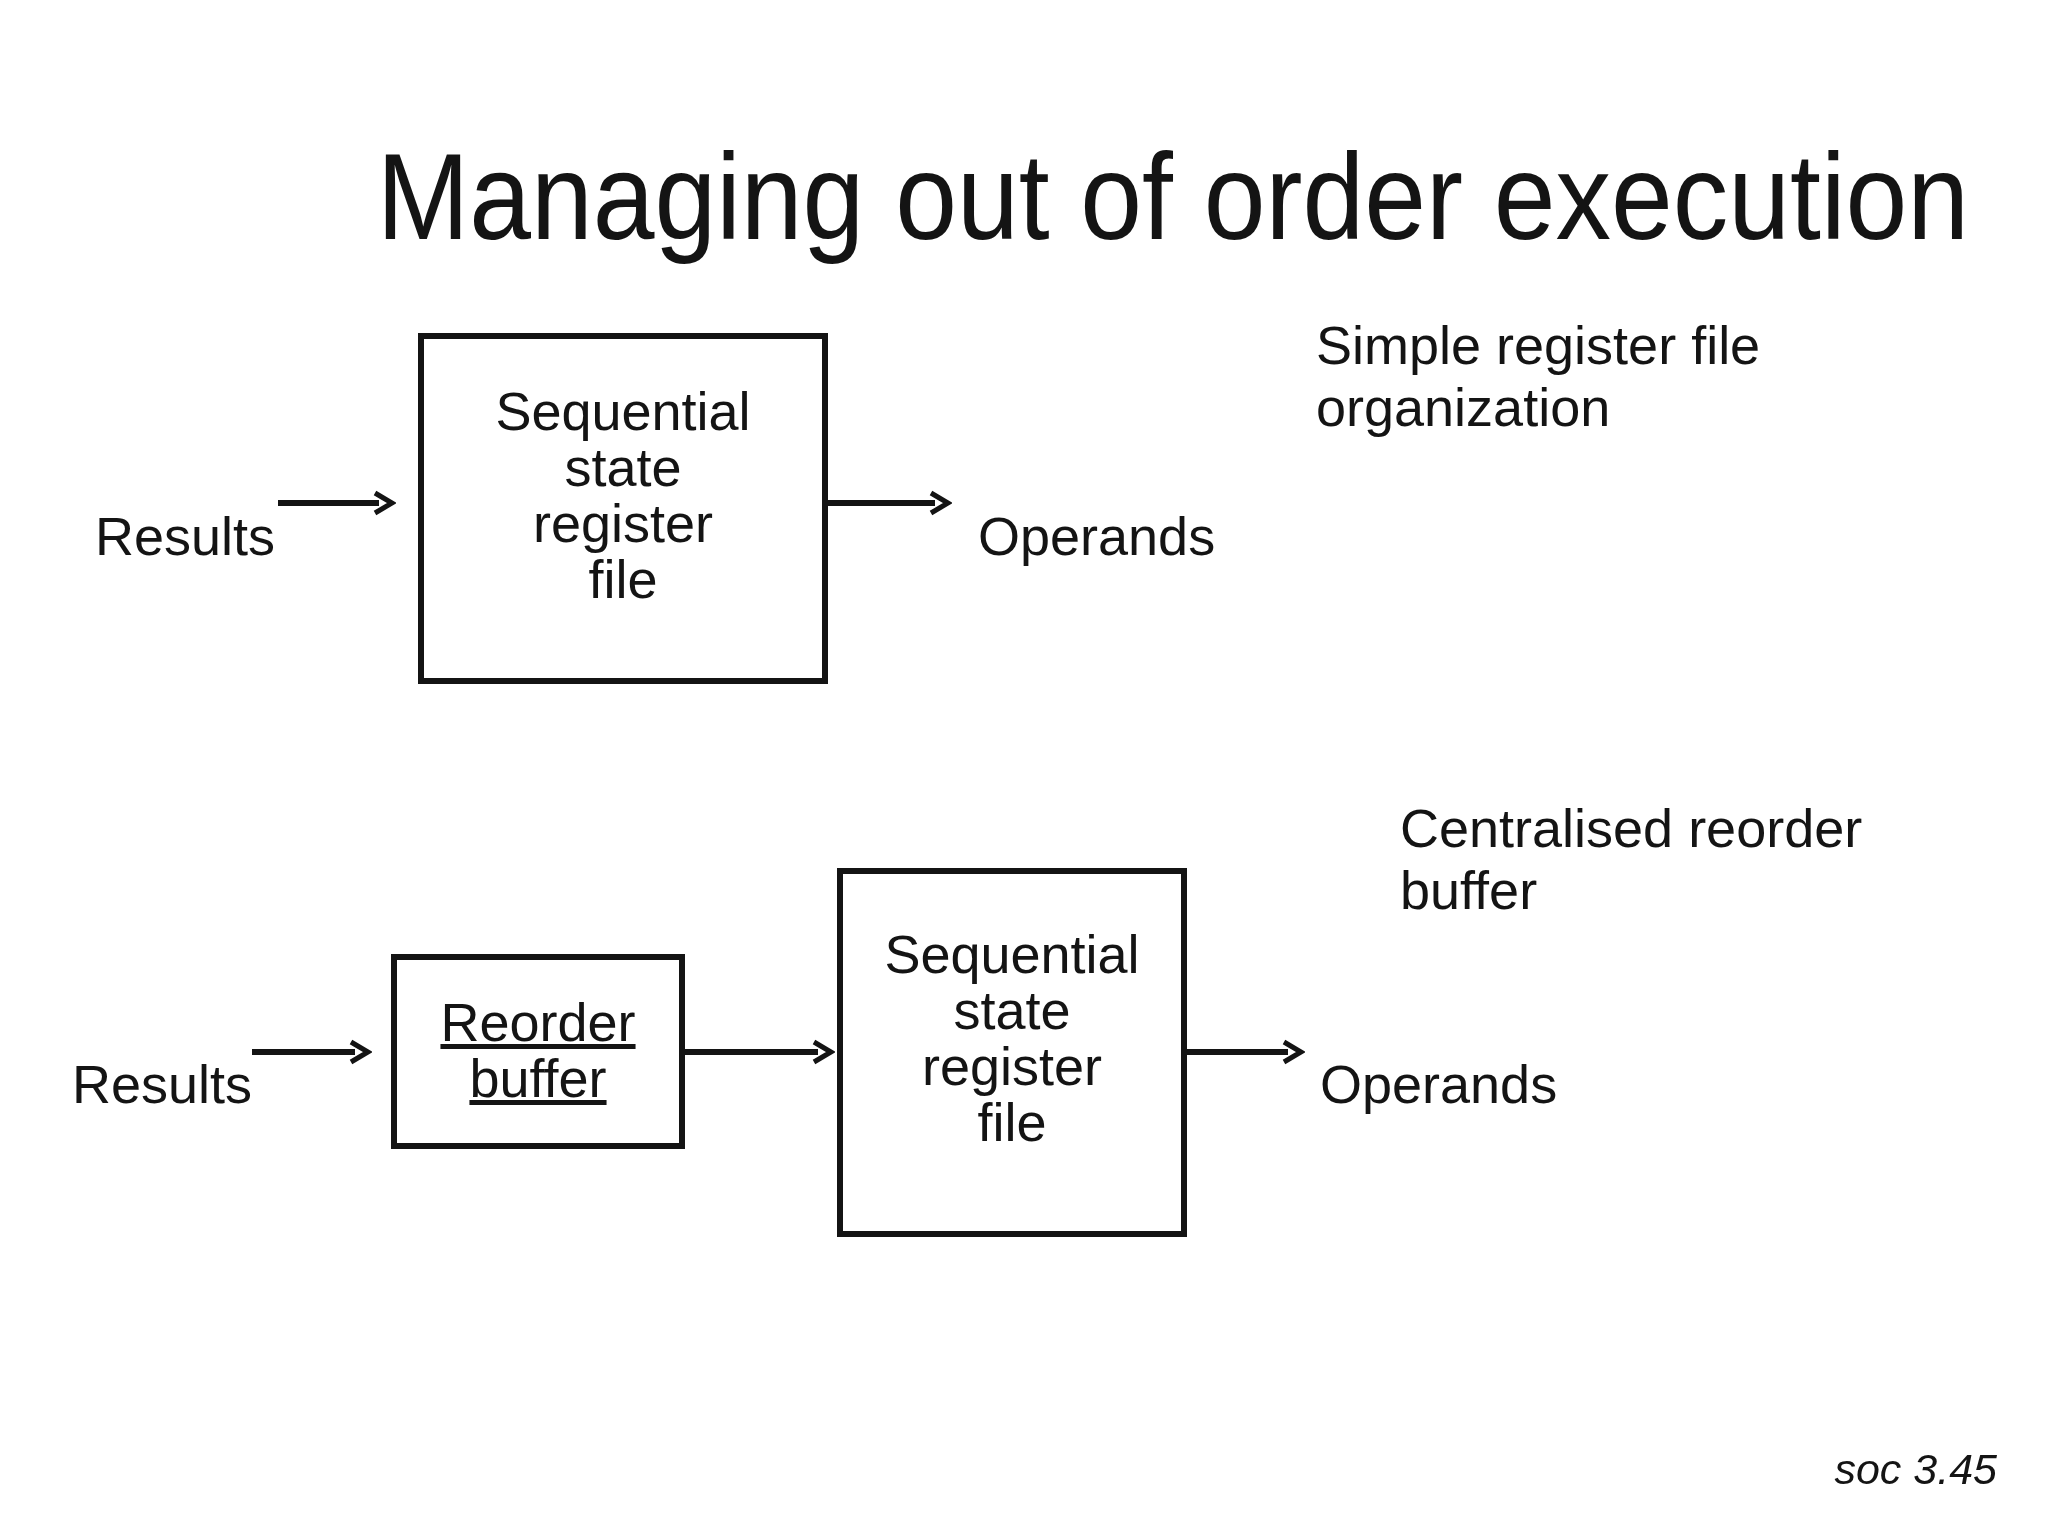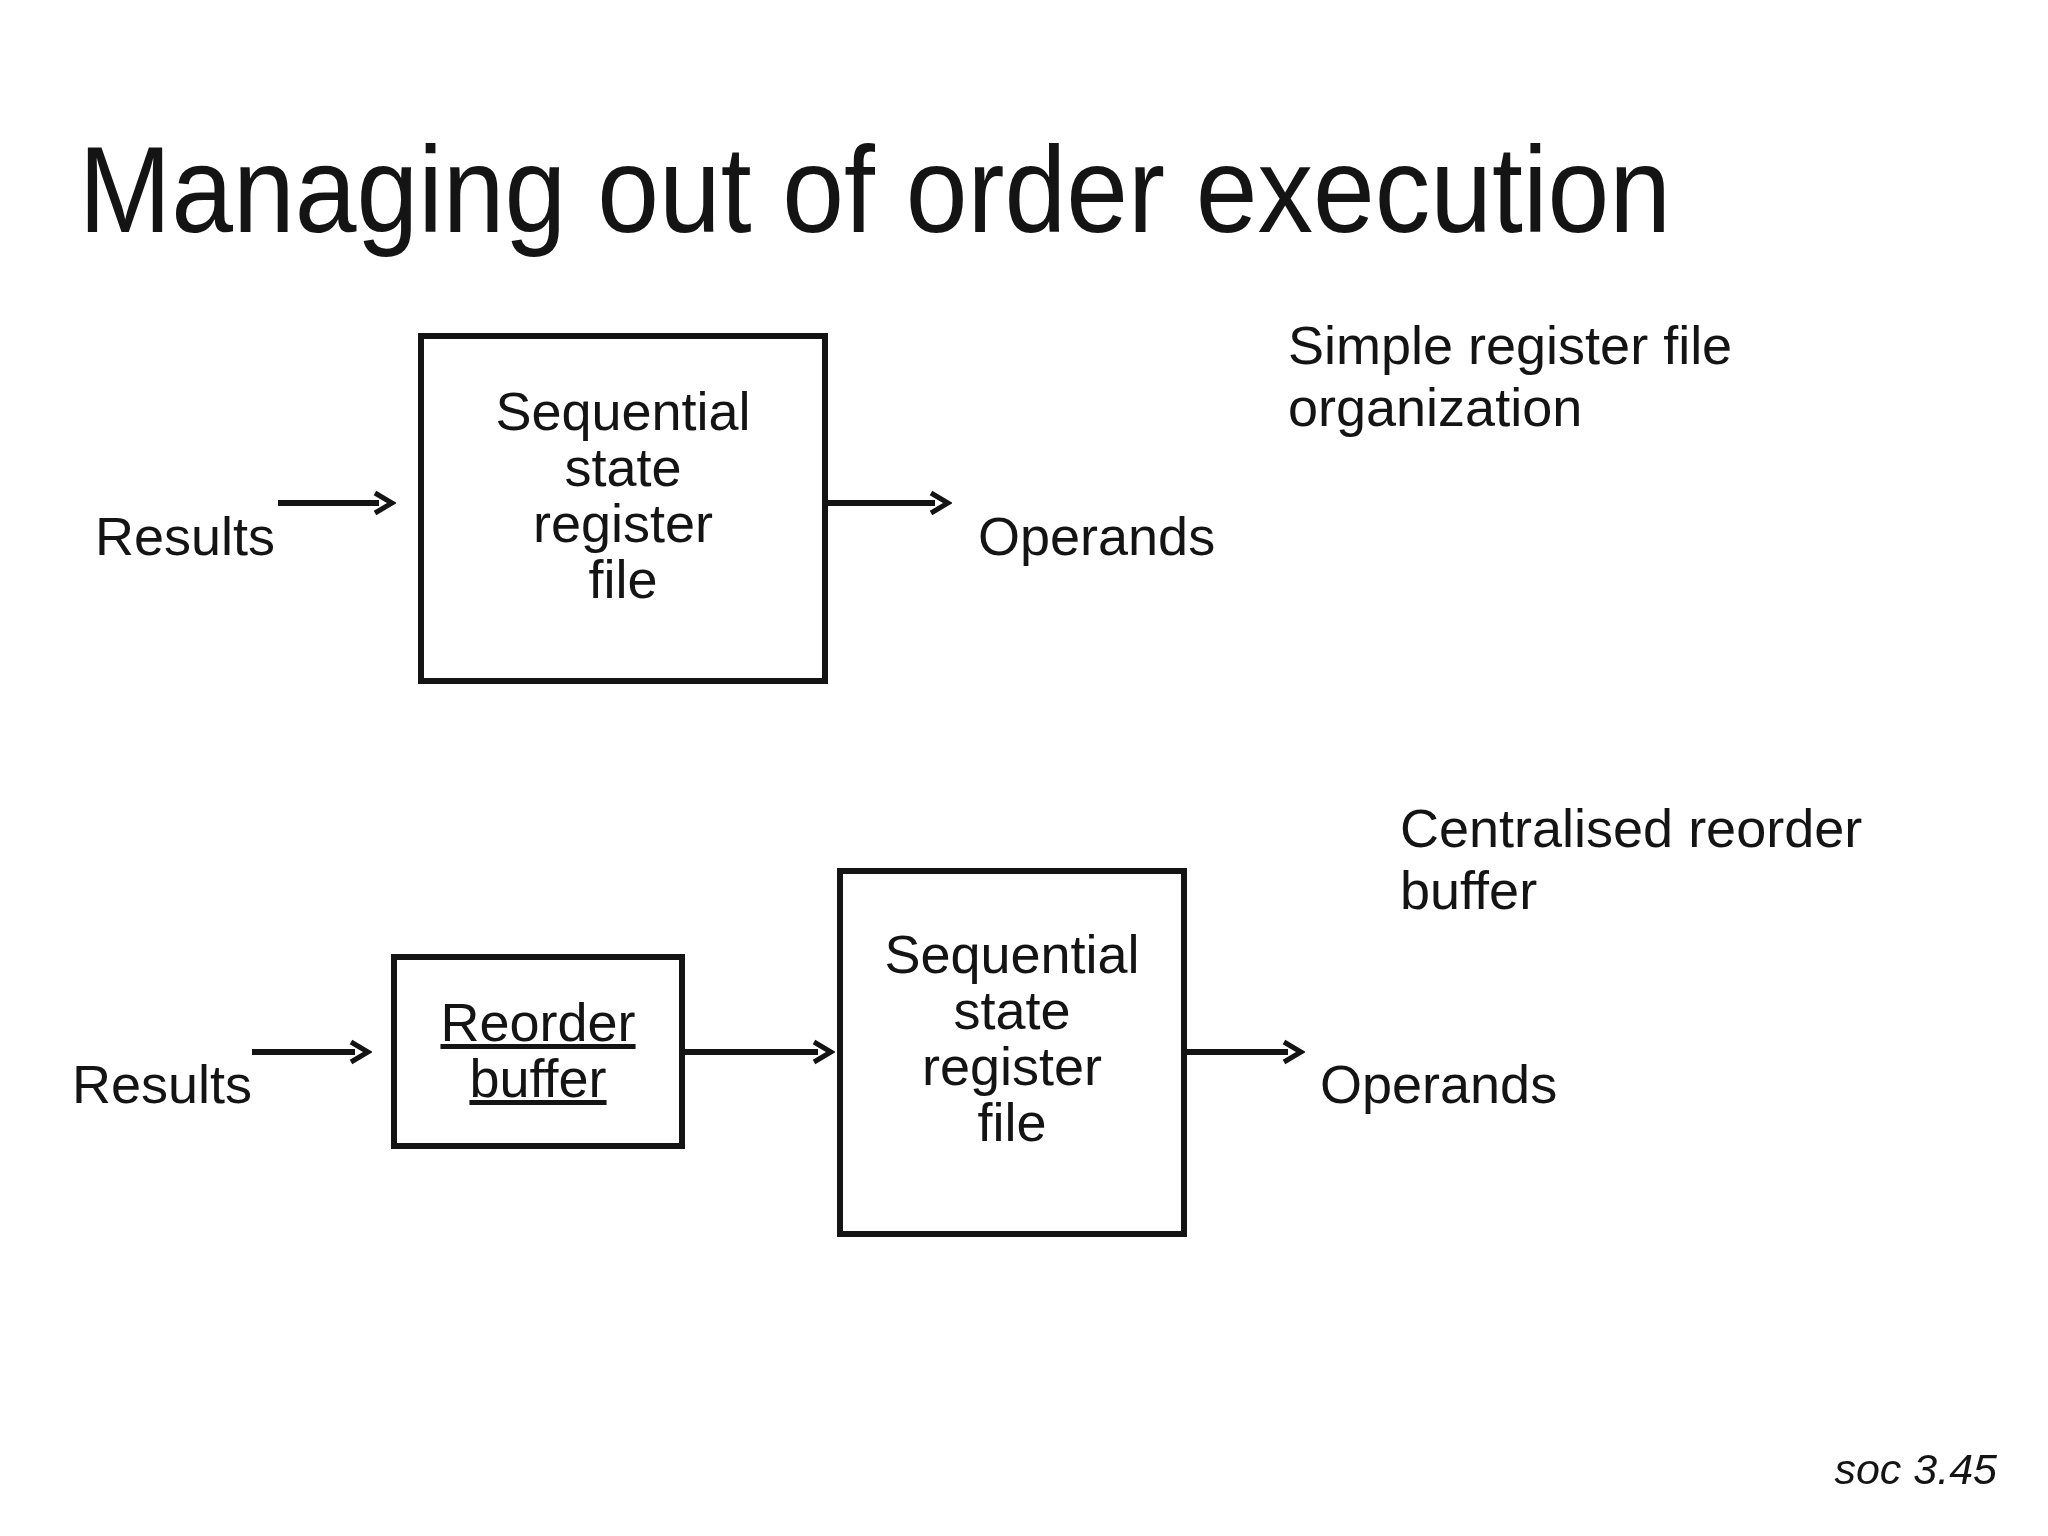--- a/index.html
+++ b/index.html
@@ -8,22 +8,22 @@
     position: relative;
     width: 2048px;
     height: 1536px;
     overflow: hidden;
     background: var(--background, #ffffff);
     color: var(--text, #141414);
     font-family: "Liberation Sans", sans-serif;
   }
   .title {
     position: absolute;
-    left: 0; right: 0; top: 120px;
-    text-align: left;
+    left: 0; right: 0; top: 127px;
+    text-align: right;
     font-size: 122px;
     line-height: 140px;
     white-space: nowrap;
   }
   .title .condensed {
     display: inline-block;
     transform: scaleX(0.91);
     transform-origin: 50% 50%;
   }
   .label {
@@ -93,21 +93,21 @@
 file</div>
     </div>
 
     <svg class="arrow" style="left:828px; top:490px;" width="124" height="26" viewBox="0 0 124 26">
       <line x1="0" y1="13" x2="107" y2="13"></line>
       <polyline points="103,3 120,13 103,23"></polyline>
     </svg>
 
     <div class="label" style="left:978px; top:473px;">Operands</div>
 
-    <div class="annotation" style="left:1288px; top:314px;">Simple register file
+    <div class="annotation" style="left:1316px; top:314px;">Simple register file
 organization</div>
   </div>
 
   <div>
 
     <div class="label" style="left:72px; top:1021px;">Results</div>
 
     <svg class="arrow" style="left:252px; top:1039px;" width="120" height="26" viewBox="0 0 120 26">
       <line x1="0" y1="13" x2="103" y2="13"></line>
       <polyline points="99,3 116,13 99,23"></polyline>

